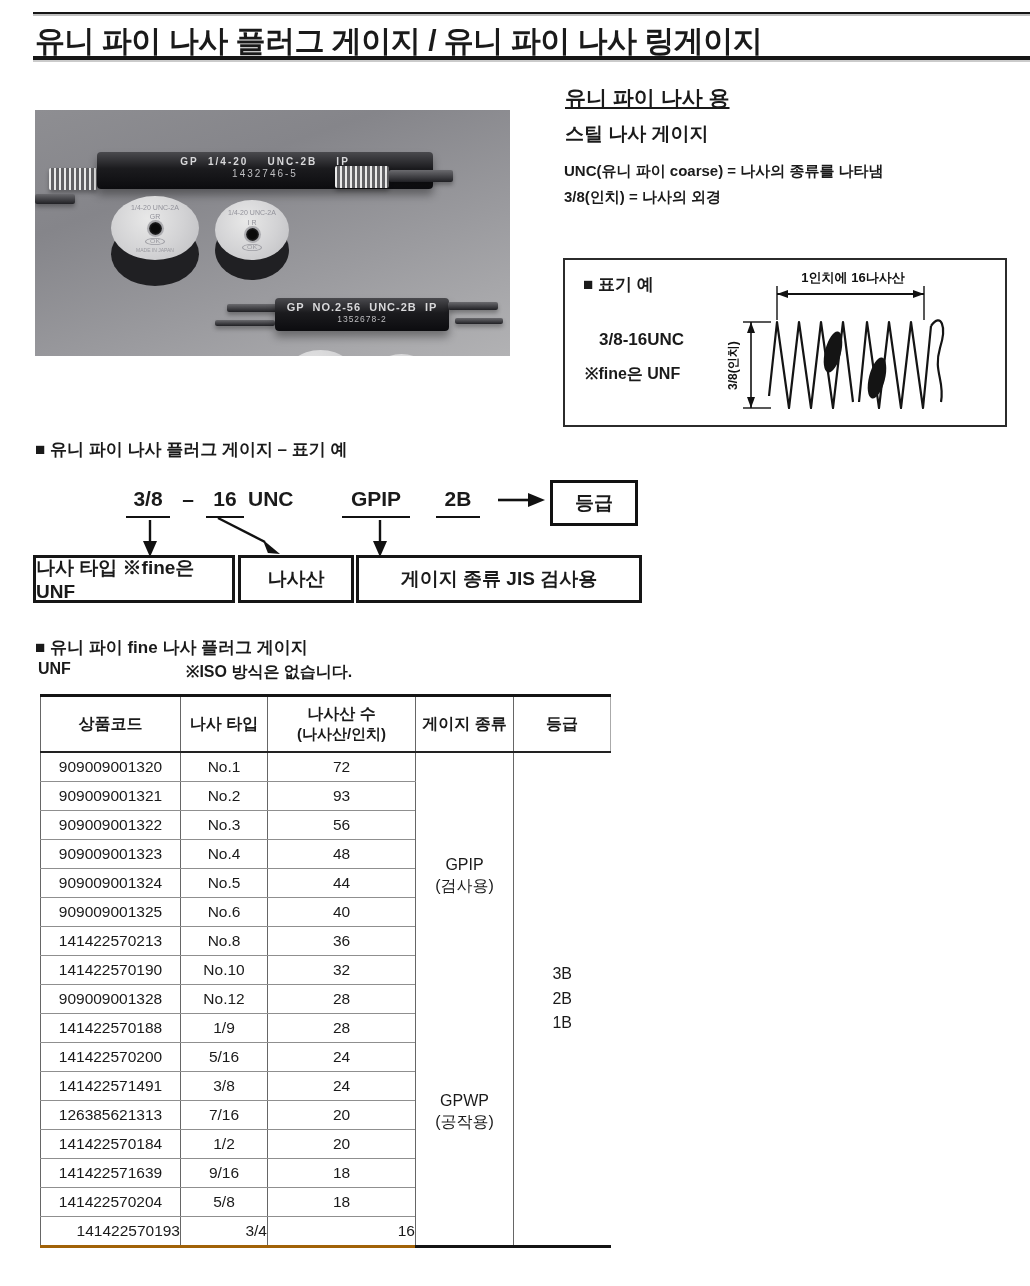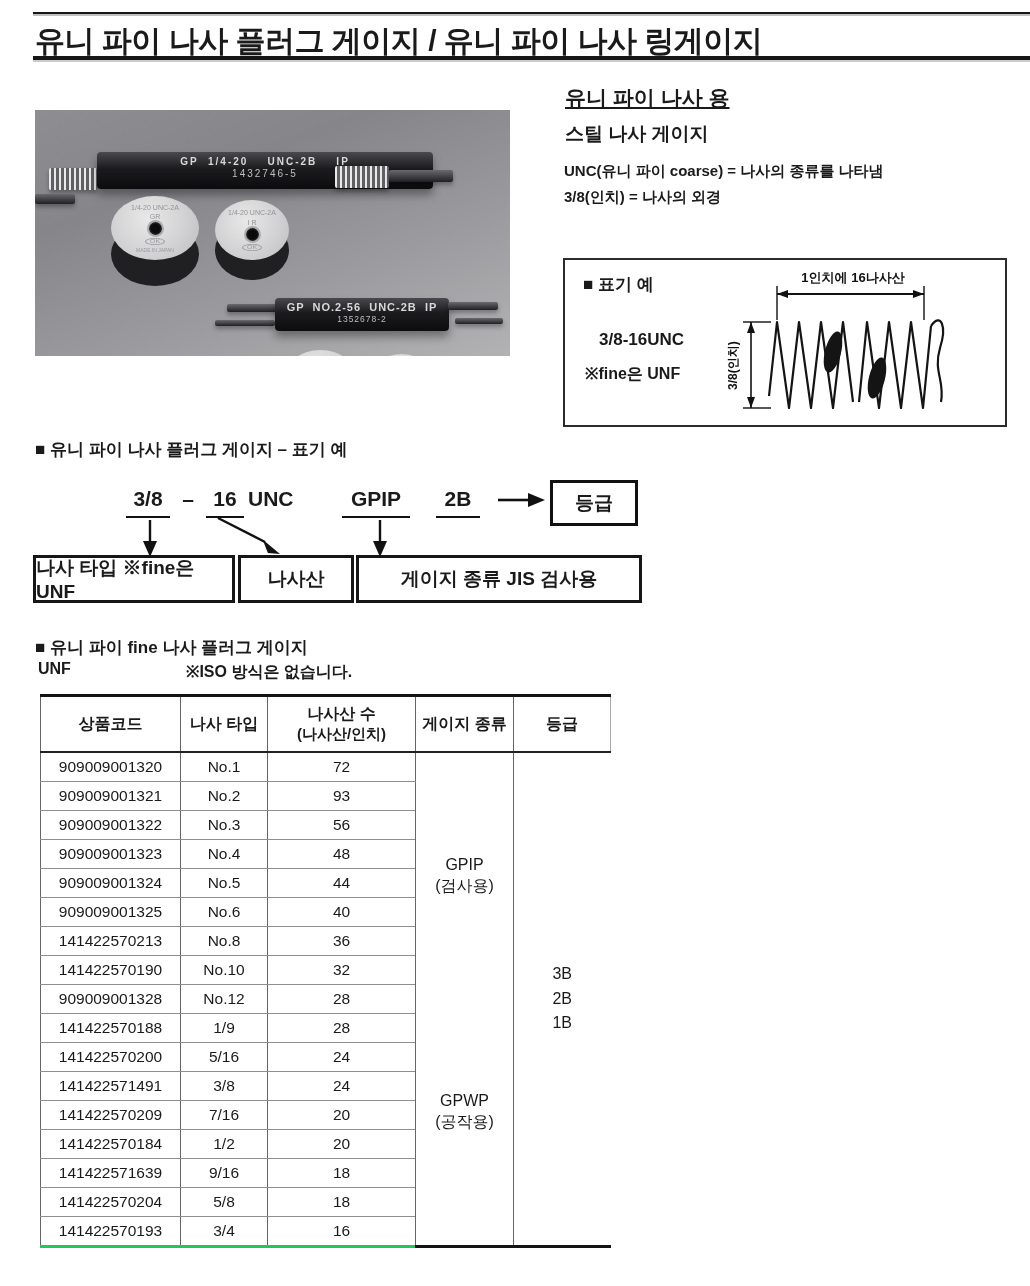--- a/index.html
+++ b/index.html
@@ -62,21 +62,21 @@
   .tbl-title{position:absolute;left:35px;top:636px;font-size:17px;font-weight:bold;}
   .tbl-sub-left{position:absolute;left:38px;top:660px;font-size:16px;font-weight:bold;}
   .tbl-sub-note{position:absolute;left:186px;top:660px;font-size:16px;font-weight:bold;}
   table.gauge-table{position:absolute;left:40px;top:694px;border-collapse:collapse;table-layout:fixed;font-size:15.5px;}
   .gauge-table th{height:52px;font-size:16px;font-weight:bold;text-align:center;
       border-top:3px solid #141414;border-bottom:2px solid #222;border-left:1px solid #666;border-right:1px solid #666;}
   .gauge-table th.last{border-right:1px solid #aaa;}
   .th-sub{font-size:15px;font-weight:bold;}
   .gauge-table td{height:28px;text-align:center;border-left:1px solid #666;border-right:1px solid #666;
       border-bottom:1px solid #8f8f8f;padding:0;}
-  .gauge-table tr:last-child td{border-bottom:3px solid #22c55e;}
+  .gauge-table tr:last-child td{border-bottom:3px solid #a16207;text-align:right;}
   td.gauge-cell{position:relative;border-bottom:3px solid #141414 !important;font-size:16px;}
   td.grade-cell{border-right:none !important;border-bottom:3px solid #141414 !important;font-size:16px;vertical-align:middle;}
   .gauge-label{position:absolute;left:0;width:100%;text-align:center;transform:translateY(-50%);line-height:1.3;}
   .gpip{top:25%;}
   .gpwp{top:73%;}
   .grade-stack{text-align:center;line-height:1.55;}
 </style>
 </head>
 <body>
 
@@ -289,21 +289,21 @@
           <td>141422570200</td>
           <td>5/16</td>
           <td>24</td>
         </tr>
         <tr>
           <td>141422571491</td>
           <td>3/8</td>
           <td>24</td>
         </tr>
         <tr>
-          <td>141422570209</td>
+          <td>126385621313</td>
           <td>7/16</td>
           <td>20</td>
         </tr>
         <tr>
           <td>141422570184</td>
           <td>1/2</td>
           <td>20</td>
         </tr>
         <tr>
           <td>141422571639</td>

